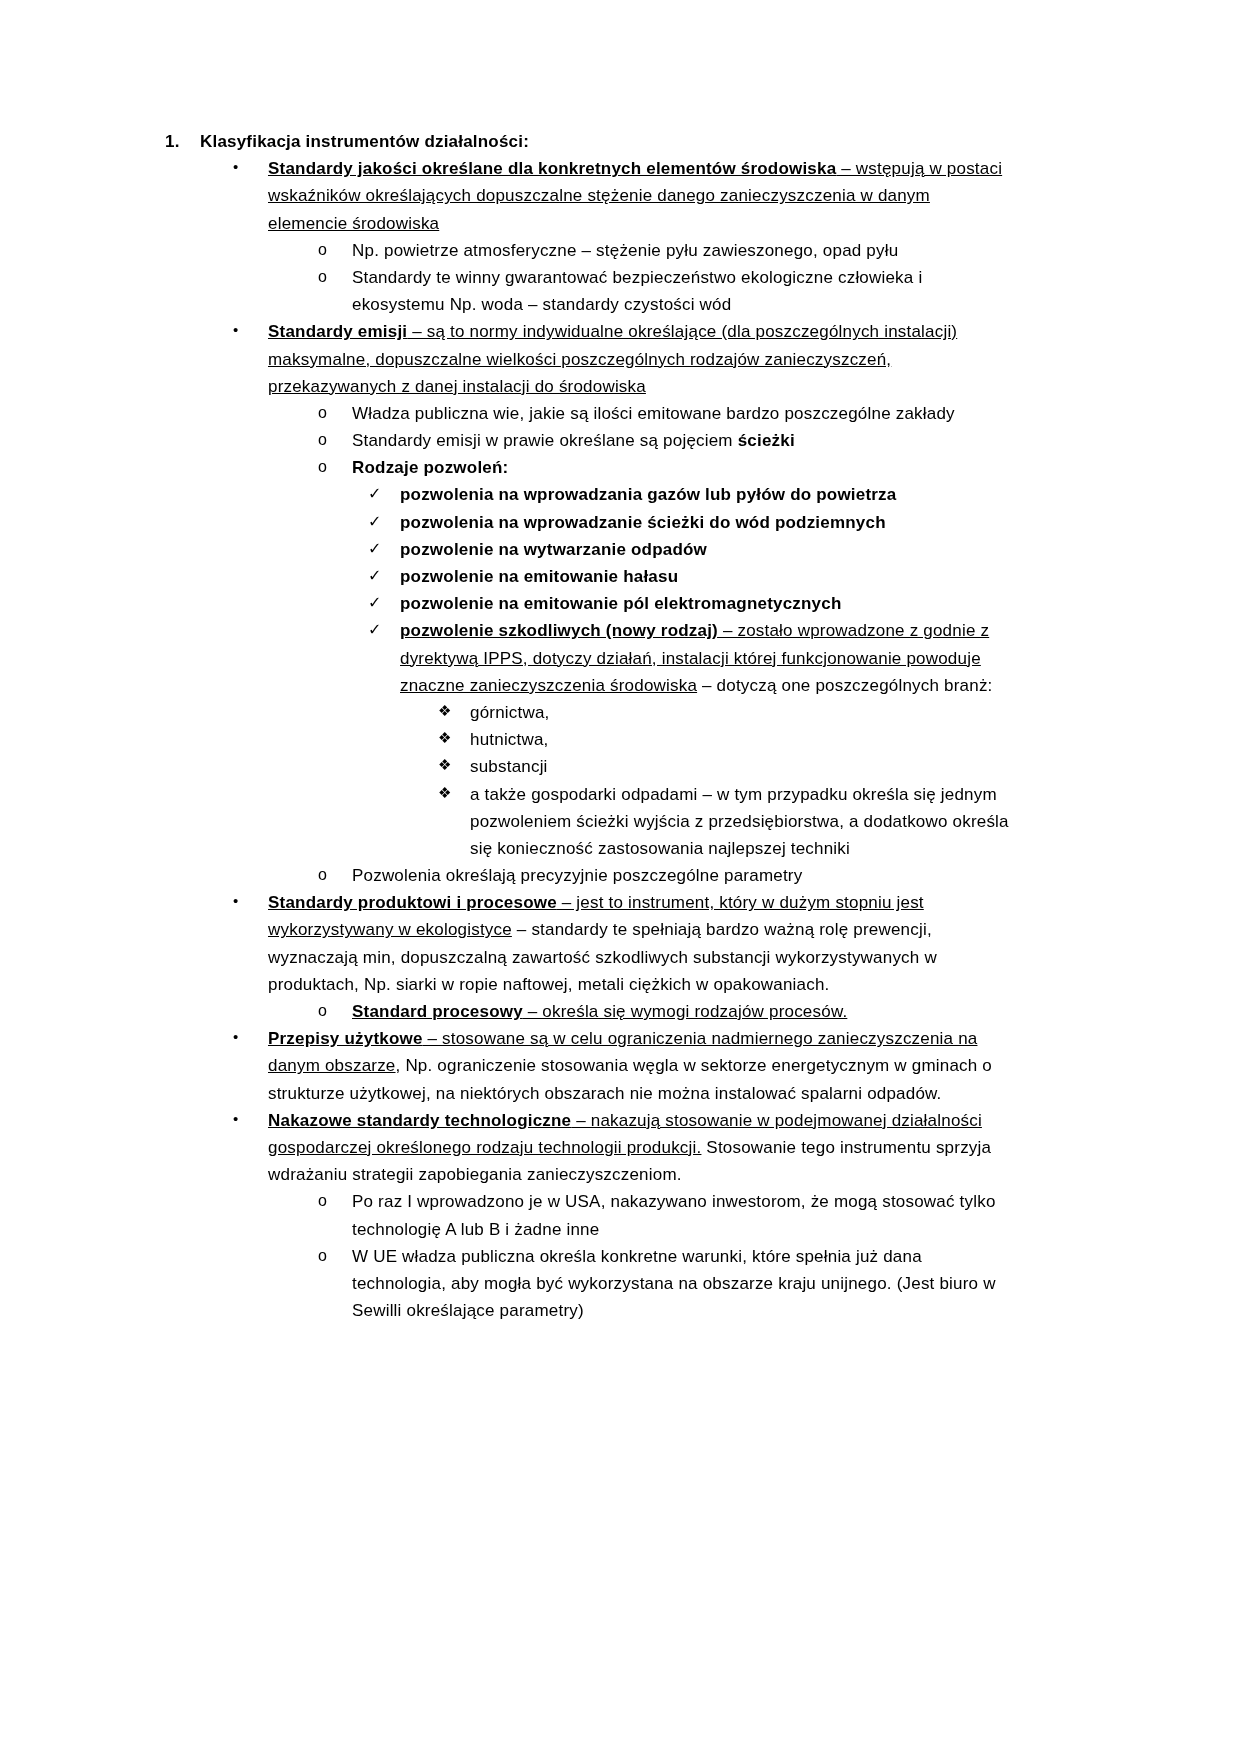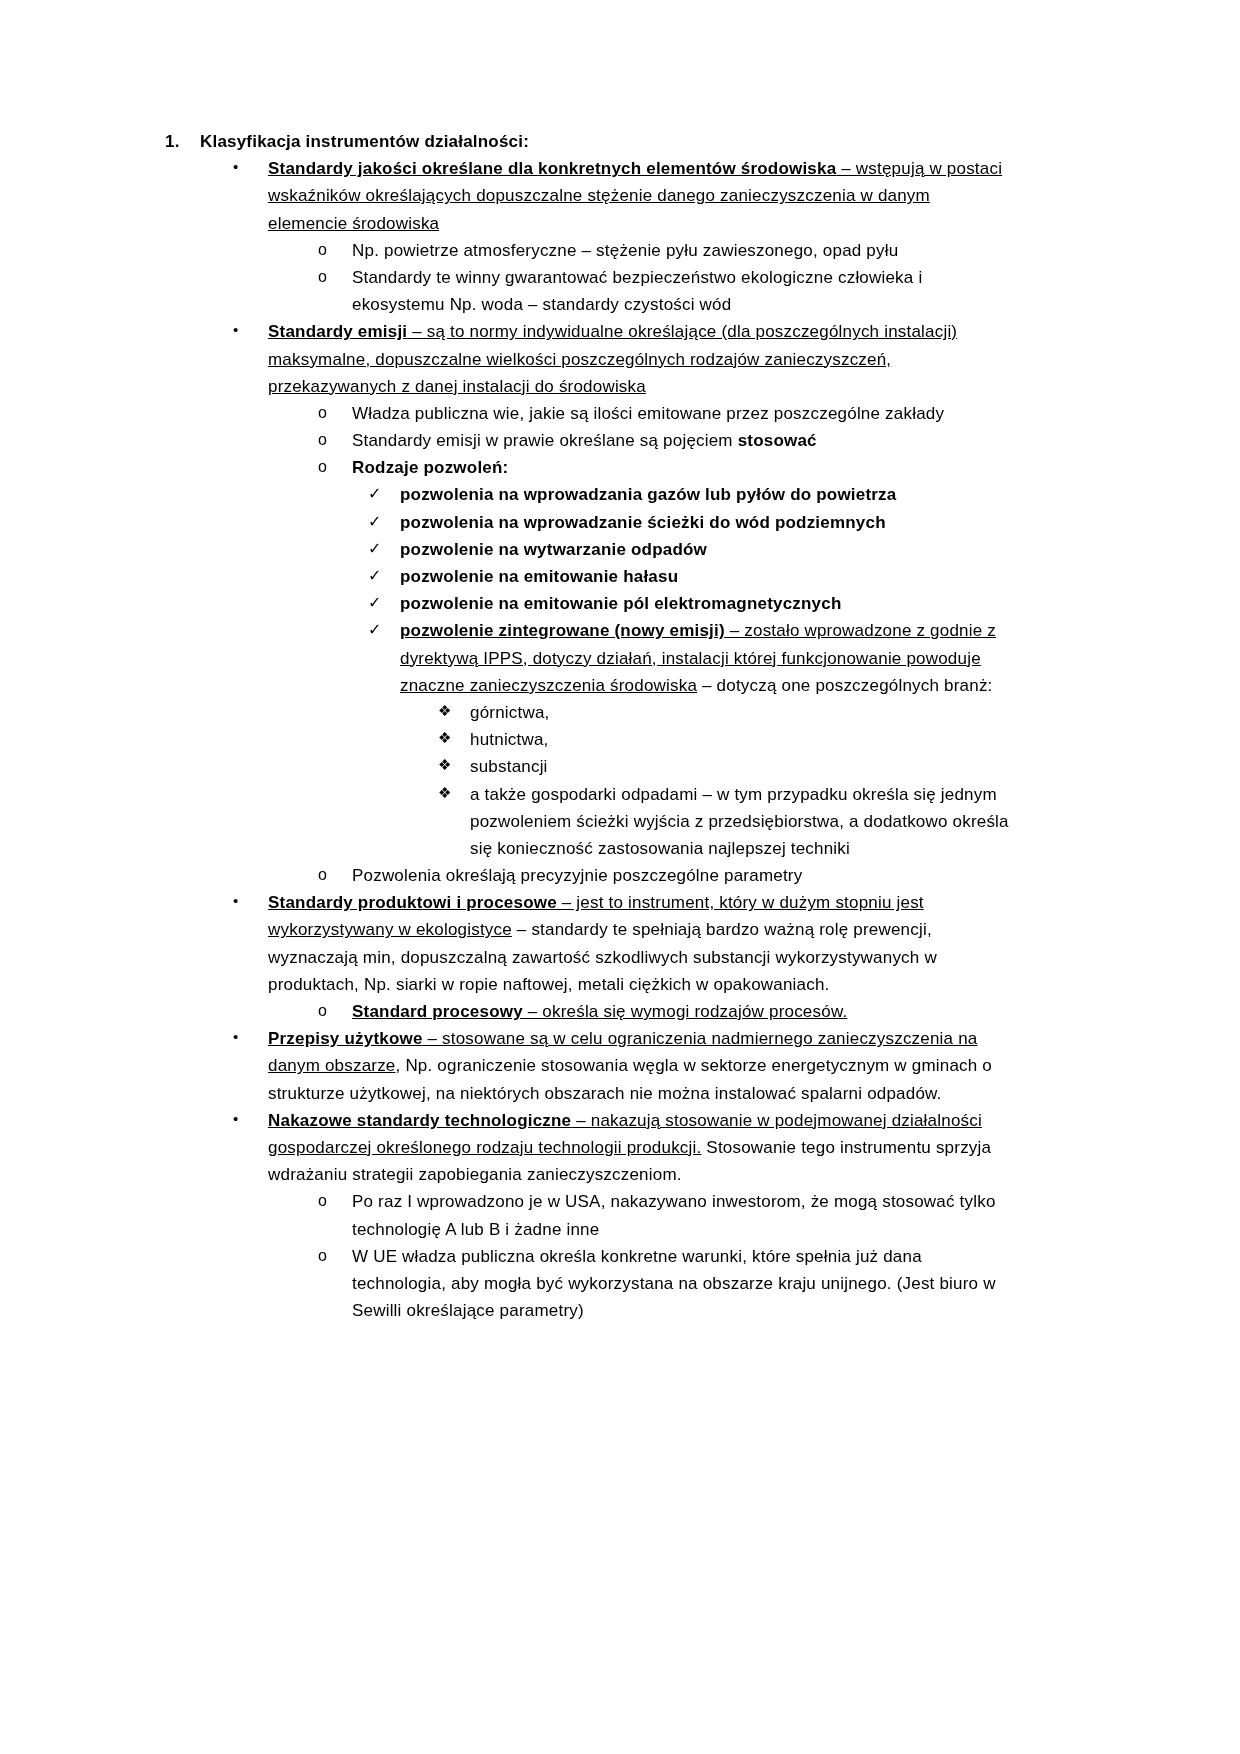--- a/index.html
+++ b/index.html
@@ -61,25 +61,25 @@
       <div class="row lvl3">
         <span class="marker">o</span>
         <span class="txt"><span>Standardy te winny gwarantować bezpieczeństwo ekologiczne człowieka i ekosystemu </span><span class="i">Np. woda – standardy czystości wód</span></span>
       </div>
       <div class="row lvl2">
         <span class="marker">•</span>
         <span class="txt"><span class="b u">Standardy emisji</span><span class="u"> – są to normy indywidualne określające (dla poszczególnych instalacji) maksymalne, dopuszczalne wielkości poszczególnych rodzajów zanieczyszczeń, przekazywanych z danej instalacji do środowiska</span></span>
       </div>
       <div class="row lvl3">
         <span class="marker">o</span>
-        <span class="txt"><span>Władza publiczna wie, jakie są ilości emitowane przez poszczególne zakłady</span></span>
+        <span class="txt"><span>Władza publiczna wie, jakie są ilości emitowane bardzo poszczególne zakłady</span></span>
       </div>
       <div class="row lvl3">
         <span class="marker">o</span>
-        <span class="txt"><span>Standardy emisji w prawie określane są pojęciem </span><span class="b">stosować</span></span>
+        <span class="txt"><span>Standardy emisji w prawie określane są pojęciem </span><span class="b">ścieżki</span></span>
       </div>
       <div class="row lvl3">
         <span class="marker">o</span>
         <span class="txt"><span class="b">Rodzaje pozwoleń:</span></span>
       </div>
       <div class="row lvl4">
         <span class="marker">✓</span>
         <span class="txt"><span class="b">pozwolenia na wprowadzania gazów lub pyłów do powietrza</span></span>
       </div>
       <div class="row lvl4">
@@ -93,21 +93,21 @@
       <div class="row lvl4">
         <span class="marker">✓</span>
         <span class="txt"><span class="b">pozwolenie na emitowanie hałasu</span></span>
       </div>
       <div class="row lvl4">
         <span class="marker">✓</span>
         <span class="txt"><span class="b">pozwolenie na emitowanie pól elektromagnetycznych</span></span>
       </div>
       <div class="row lvl4">
         <span class="marker">✓</span>
-        <span class="txt"><span class="b u">pozwolenie zintegrowane (nowy emisji)</span><span class="u"> – zostało wprowadzone z godnie z dyrektywą IPPS, dotyczy działań, instalacji której funkcjonowanie powoduje znaczne zanieczyszczenia środowiska</span><span> – dotyczą one poszczególnych branż:</span></span>
+        <span class="txt"><span class="b u">pozwolenie szkodliwych (nowy rodzaj)</span><span class="u"> – zostało wprowadzone z godnie z dyrektywą IPPS, dotyczy działań, instalacji której funkcjonowanie powoduje znaczne zanieczyszczenia środowiska</span><span> – dotyczą one poszczególnych branż:</span></span>
       </div>
       <div class="row lvl5">
         <span class="marker">❖</span>
         <span class="txt"><span>górnictwa,</span></span>
       </div>
       <div class="row lvl5">
         <span class="marker">❖</span>
         <span class="txt"><span>hutnictwa,</span></span>
       </div>
       <div class="row lvl5">

